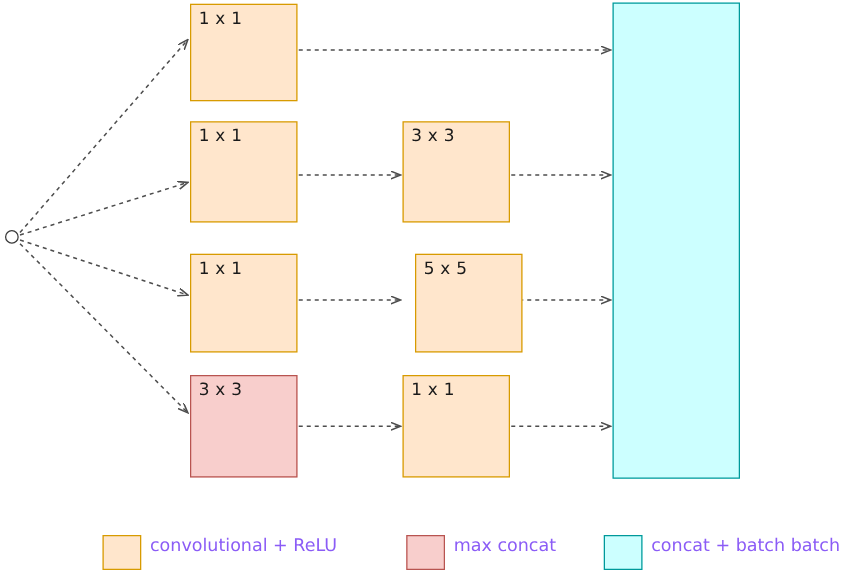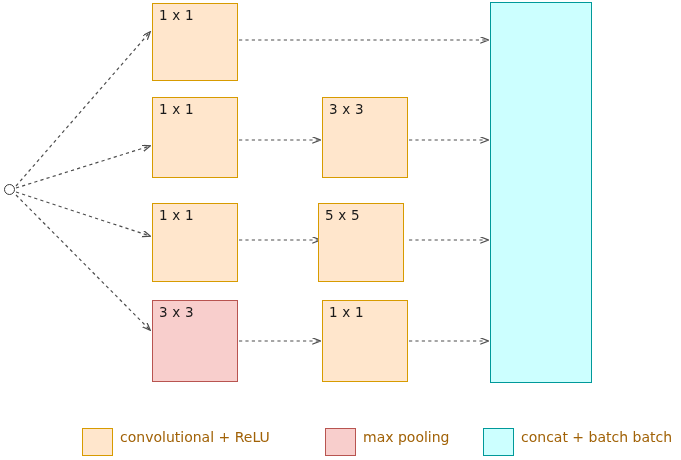--- a/index.html
+++ b/index.html
@@ -48,21 +48,21 @@
     box-sizing:border-box;
     border:1px solid #d79b00;
     background:#ffe6cc;
   }
   .legend-swatch.pool{border-color:#b85450;background:#f8cecc;}
   .legend-swatch.concat{border-color:#00999a;background:#ccffff;}
   .legend-text{
     position:absolute;
     top:5px;
     font-size:14px;
-    color:#a16207;
+    color:#8b5cf6;
     white-space:nowrap;
     line-height:18px;
   }
 </style>
 </head>
 <body>
 
 <div id="canvas">
 
   <svg class="edges" viewBox="0 0 681 460" xmlns="http://www.w3.org/2000/svg">
@@ -94,34 +94,34 @@
       </div>
       <div class="node conv" style="left: 152px; top: 97px; width: 86px; height: 81px;">
         <span class="node-label">1 x 1</span>
       </div>
       <div class="node conv" style="left: 322px; top: 97px; width: 86px; height: 81px;">
         <span class="node-label">3 x 3</span>
       </div>
       <div class="node conv" style="left: 152px; top: 203px; width: 86px; height: 79px;">
         <span class="node-label">1 x 1</span>
       </div>
-      <div class="node conv" style="left: 318px; top: 203px; width: 86px; height: 79px;">
+      <div class="node conv" style="left: 332px; top: 203px; width: 86px; height: 79px;">
         <span class="node-label">5 x 5</span>
       </div>
       <div class="node pool" style="left: 152px; top: 300px; width: 86px; height: 82px;">
         <span class="node-label">3 x 3</span>
       </div>
       <div class="node conv" style="left: 322px; top: 300px; width: 86px; height: 82px;">
         <span class="node-label">1 x 1</span>
       </div>
       <div class="node concat" style="left: 490px; top: 2px; width: 102px; height: 381px;"></div>
     </div>
 
   <div id="legend-layer">
       <div class="legend-swatch conv" style="left: 82px; top: 428px;"></div>
       <div class="legend-text" style="left: 120px; top: 428px;">convolutional + ReLU</div>
       <div class="legend-swatch pool" style="left: 325px; top: 428px;"></div>
-      <div class="legend-text" style="left: 363px; top: 428px;">max pooling</div>
+      <div class="legend-text" style="left: 363px; top: 428px;">max concat</div>
       <div class="legend-swatch concat" style="left: 483px; top: 428px;"></div>
       <div class="legend-text" style="left: 521px; top: 428px;">concat + batch batch</div>
     </div>
 
 </div>
 
 </body></html>

